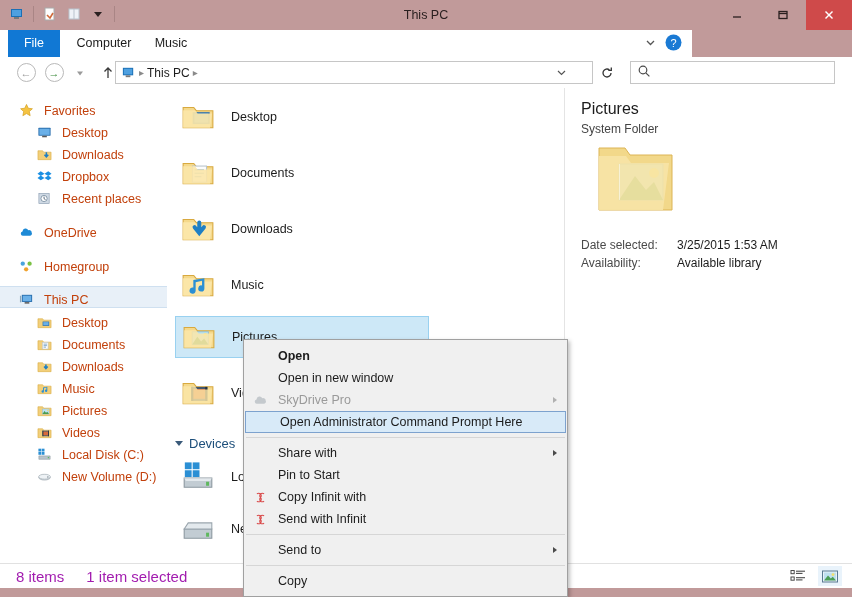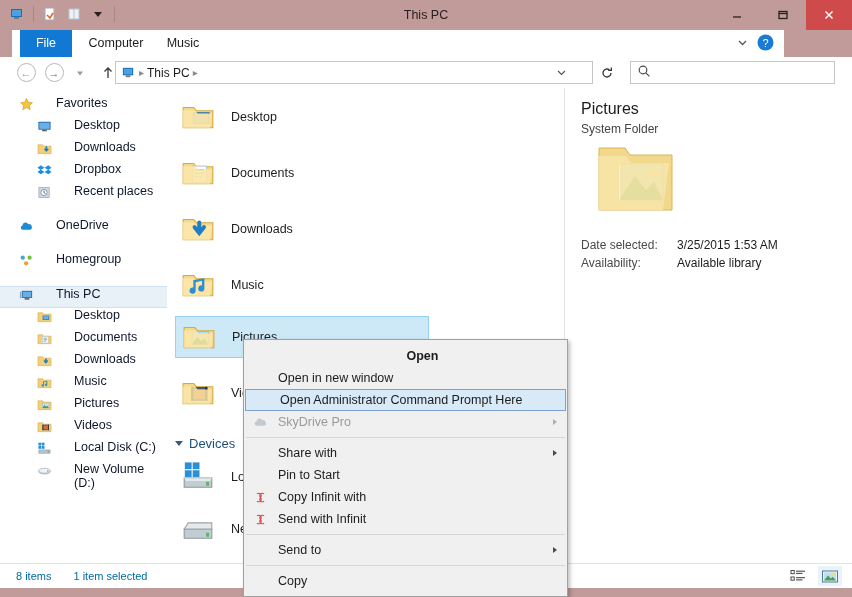--- a/index.html
+++ b/index.html
@@ -40,21 +40,21 @@
   }
   .wc {
     width: 46px; height: 30px; display: flex; align-items: center; justify-content: center;
     color: #2a2020;
   }
   .wc.close { background: #cf4a4a; }
   .wc.close svg { stroke: #fff; }
 
   
   .ribbon {
-    position: absolute; left: 12px; top: 30px; width: 772px; height: 27px;
+    position: absolute; left: 0; top: 30px; width: 692px; height: 27px;
     background: #ffffff;
   }
   .tab {
     position: absolute; top: 0; height: 27px; line-height: 27px;
     font-size: 12.5px; color: #1c1c1c; text-align: center;
   }
   .tab.file {
     left: 8px; width: 52px; background: #1178d4; color: #ffffff; font-weight: normal;
   }
   .tab.computer { left: 66px; width: 76px; }
@@ -102,22 +102,22 @@
   
   .body {
     position: absolute; left: 0; top: 88px; width: 852px; height: 475px;
     background: #fff;
   }
   .navpane {
     position: absolute; left: 0; top: 0; width: 167px; height: 475px;
     background: #ffffff; overflow: hidden;
   }
   .nav-item {
-    height: 22px; display: flex; align-items: flex-start; gap: 22px;
-    font-size: 12.5px; color: #0f172a; padding-left: 18px;
+    height: 22px; display: flex; align-items: flex-end; gap: 10px;
+    font-size: 12.5px; color: #c2410c; padding-left: 18px;
   }
   .nav-item.lvl2 { padding-left: 36px; }
   .nav-item.selected {
     background: #e8f0f8; border-top: 1px solid #cfe0f0; border-bottom: 1px solid #cfe0f0;
   }
   .nav-gap { height: 12px; }
   .nav-ico { width: 16px; height: 16px; display: inline-flex; align-items: center; justify-content: center; flex: 0 0 16px; }
 
   .filelist {
     position: absolute; left: 167px; top: 0; width: 380px; height: 475px;
@@ -145,36 +145,36 @@
   .dp-meta { display: flex; font-size: 12px; line-height: 18px; }
   .dp-label { width: 96px; color: #4a4a4a; }
   .dp-value { color: #1c1c1c; }
 
   
   .statusbar {
     position: absolute; left: 0; top: 563px; width: 852px; height: 25px;
     background: #ffffff; border-top: 1px solid #e1e1e1;
     display: flex; align-items: center;
   }
-  .st-txt { font-size: 11px; color: #0369a1; }
+  .st-txt { font-size: 15px; color: #a21caf; }
   .st-views { position: absolute; right: 10px; display: flex; gap: 8px; align-items: center; }
   .view-btn { width: 24px; height: 20px; display: flex; align-items: center; justify-content: center; }
   .view-btn.active { background: #e9f3fb; }
 
   
   .ctxmenu {
     position: absolute; left: 243px; top: 339px; width: 325px; height: 258px;
     background: #f0f0f0; border: 1px solid #a0a0a0; overflow: hidden;
     box-shadow: 2px 2px 4px rgba(0,0,0,0.25);
   }
   .ctx-item {
     height: 22px; display: flex; align-items: center;
     font-size: 12.5px; color: #1c1c1c; padding-left: 34px; position: relative;
   }
-  .ctx-item.bold { font-weight: bold; justify-content: center; }
+  .ctx-item.bold { font-weight: bold; }
   .ctx-item.disabled { color: #9a9a9a; }
   .ctx-item.highlight { background: #d8eaf8; border: 1px solid #7da2ce; margin: 0 1px; height: 22px; }
   .ctx-item .ctx-ico {
     position: absolute; left: 8px; top: 3px; width: 16px; height: 16px;
     display: flex; align-items: center; justify-content: center;
   }
   .ctx-arrow {
     position: absolute; right: 10px; width: 0; height: 0;
     border-left: 4px solid #4a4a4a; border-top: 3.5px solid transparent; border-bottom: 3.5px solid transparent;
   }
@@ -638,32 +638,32 @@
 
   <div class="ctxmenu">
     <div style="height:5px"></div>
 
     <div class="ctx-item bold">
       <span>Open</span>
     </div>
     <div class="ctx-item">
       <span>Open in new window</span>
     </div>
-    <div class="ctx-item highlight">
-      <span>Open Administrator Command Prompt Here</span>
-    </div>
     <div class="ctx-item disabled">
       <span class="ctx-ico">
         <svg width="15" height="15" viewBox="0 0 16 16">
             <path d="M4 11.5 a2.4 2.4 0 0 1 -0.3 -4.7 a3.3 3.3 0 0 1 6.2 -1.3 a2.6 2.6 0 0 1 3.6 2.4 a2.4 2.4 0 0 1 -1.6 3.6 Z" fill="#c4c9cd"></path>
           </svg>
       </span>
       <span>SkyDrive Pro</span>
       <span class="ctx-arrow" style="border-left-color:#b0b0b0"></span>
     </div>
+    <div class="ctx-item highlight">
+      <span>Open Administrator Command Prompt Here</span>
+    </div>
 
     <div class="ctx-sep"></div>
 
     <div class="ctx-item">
       <span>Share with</span>
       <span class="ctx-arrow"></span>
     </div>
     <div class="ctx-item">
       <span>Pin to Start</span>
     </div>

